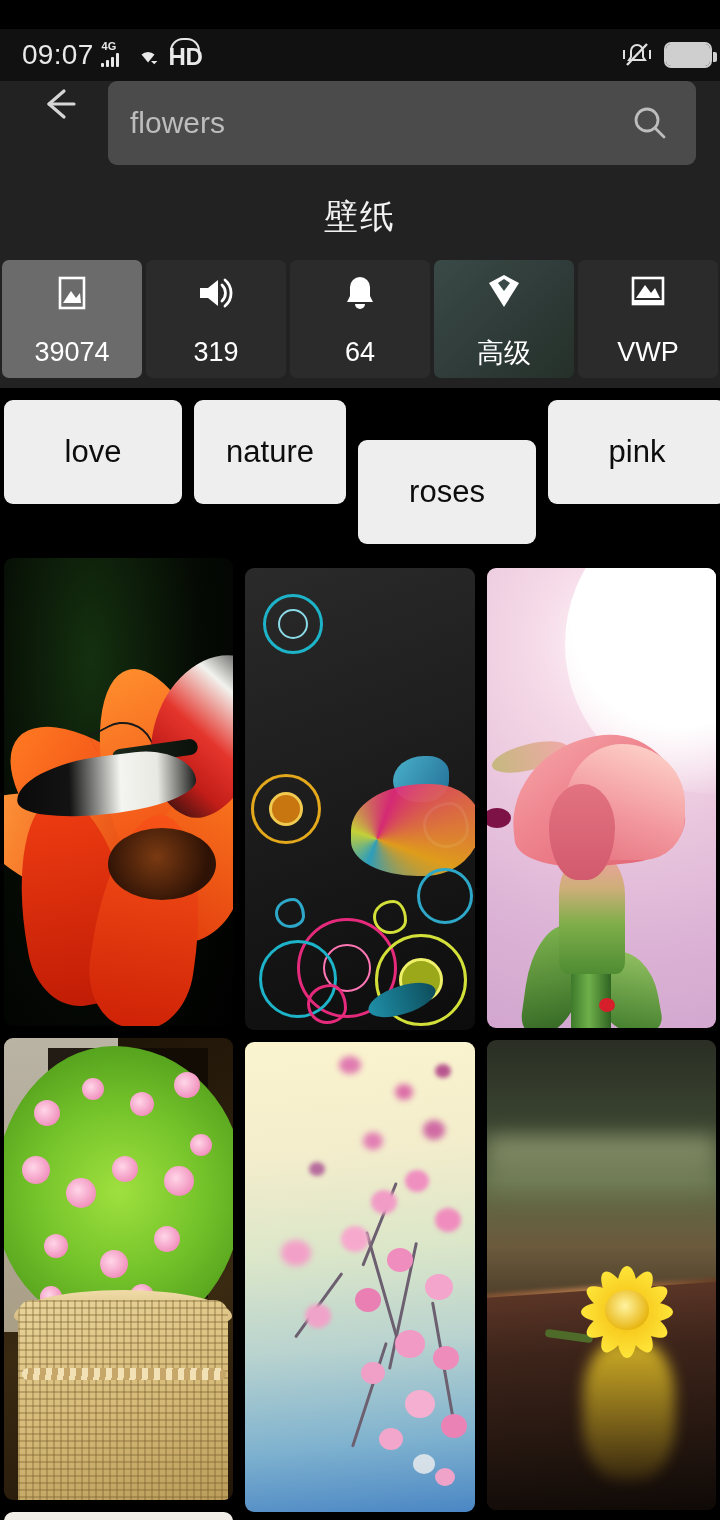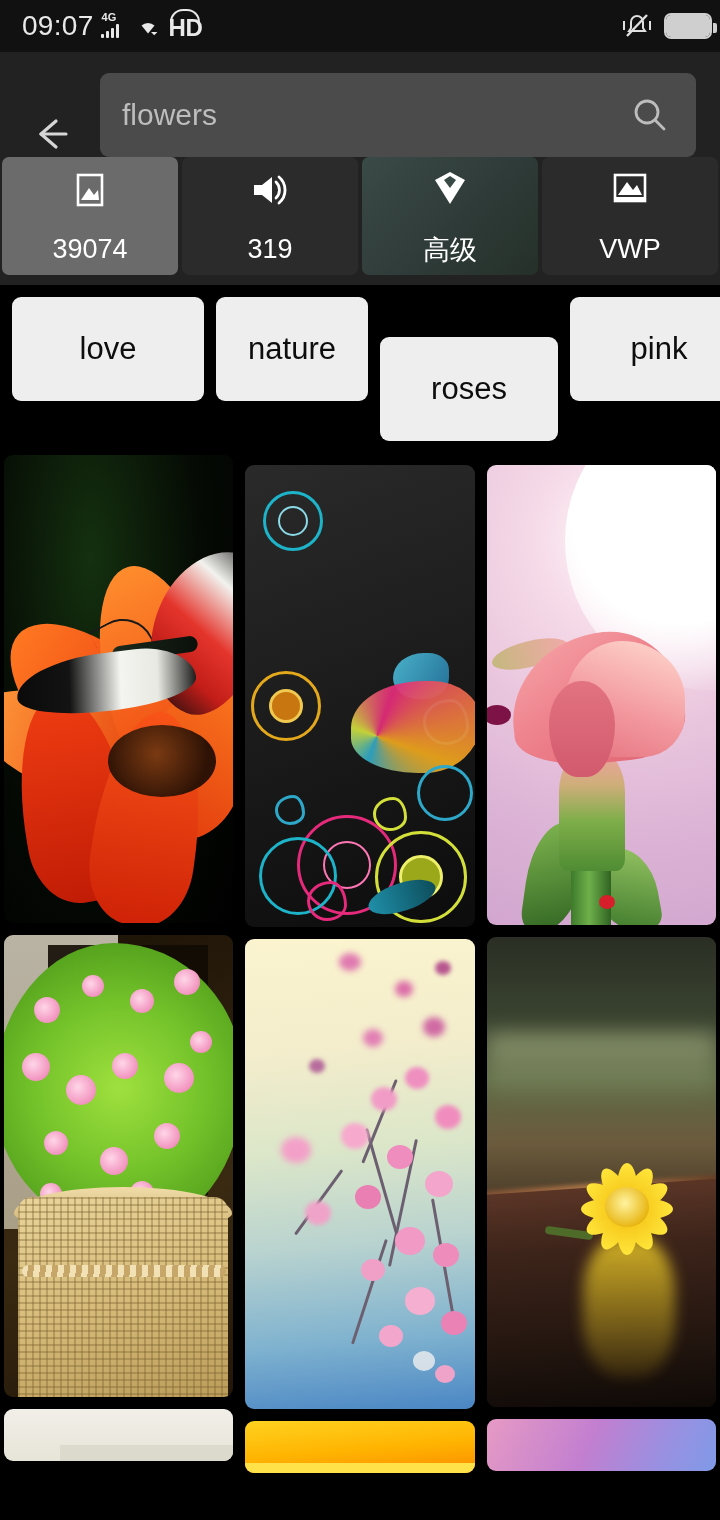--- a/index.html
+++ b/index.html
@@ -7,21 +7,21 @@
     width:720px; height:1520px;
     background:#000;
     font-family:"Liberation Sans", sans-serif;
     overflow:hidden;
   }
 
   
   .statusbar{
     height:52px; background:#111111;
     display:flex; align-items:center; justify-content:space-between;
-    padding:0 8px 0 22px; color:#e9e9e9;
+    padding:0 8px 0 22px; color:#e9e9e9;margin-top:29px;
   }
   .sb-left{ display:flex; align-items:center; gap:7px; }
   .sb-clock{ font-size:28px; letter-spacing:.3px; font-weight:400; }
   .sb-right{ display:flex; align-items:center; gap:12px; }
 
   .ico-signal{ position:relative; width:26px; height:24px; }
   .ico-signal .net{ position:absolute; top:-3px; left:1px; font-size:11px; font-weight:700; color:#e9e9e9; }
   .ico-signal .bars{ position:absolute; bottom:0; left:0; display:flex; align-items:flex-end; gap:2px; height:14px; }
   .ico-signal .bars i{ width:3px; background:#e9e9e9; display:block; border-radius:1px; }
   .ico-signal .bars i:nth-child(1){ height:4px; }
@@ -40,21 +40,21 @@
     width:48px; height:26px; border:2.5px solid #cfcfcf; border-radius:7px;
     position:relative; background:#cfcfcf; background-clip:padding-box;
   }
   .ico-battery::after{
     content:""; position:absolute; right:-7px; top:8px; width:4px; height:10px;
     background:#cfcfcf; border-radius:0 2px 2px 0;
   }
 
   
   .header{ background:#222222; padding:0 0 10px 0; }
-  .searchrow{ display:flex; align-items:flex-end; height:105px; padding:0 24px 0 28px; gap:26px; }
+  .searchrow{ display:flex; align-items:flex-start; height:105px; padding:0 24px 0 36px; gap:26px; }
   .back-btn{ width:46px; height:46px; flex:none; cursor:pointer; }
   .searchbox{
     flex:1; height:84px; background:#4b4b4b; border-radius:9px;
     display:flex; align-items:center; padding:0 26px 0 22px; gap:10px;
   }
   .search-value{ flex:1; font-size:30px; color:#bdbdbd; }
   .search-icon{ width:40px; height:40px; flex:none; cursor:pointer; }
 
   .page-title{ text-align:center; font-size:34px; color:#f2f2f2; padding:8px 0 20px; letter-spacing:2px; }
 
@@ -70,21 +70,21 @@
   .tab-icon{ height:46px; display:flex; align-items:center; justify-content:center; }
   .tab-label{ font-size:27px; color:#ffffff; }
 
   
   .chips{ display:flex; gap:12px; padding:12px 4px 14px 4px; }
   .chip{
     background:#eeeeee; color:#0d0d0d; border-radius:9px;
     height:104px; display:flex; align-items:center; justify-content:center;
     font-size:31px; cursor:pointer; flex:none;
   }
-  .chip.c0{ width:192px;margin-left:8px; }
+  .chip.c0{ width:178px; }
   .chip.c1{ width:152px; }
   .chip.c2{ width:178px;margin-top:40px; }
   .chip.c3{ width:178px; }
 
   
   .grid{ padding:0 4px; display:flex; gap:12px; }
   .col{ flex:1; display:flex; flex-direction:column; gap:12px; }
   .card{ border-radius:9px; overflow:hidden; position:relative; cursor:pointer; background:#000; }
   .card.h1{ height:468px; }
   .card.h2{ height:462px; }
@@ -270,20 +270,21 @@
       <span class="search-value" title="flowers">flowers</span>
       <span class="search-icon">
         <svg width="40" height="40" viewBox="0 0 40 40">
           <circle cx="17" cy="17" r="11" fill="none" stroke="#bdbdbd" stroke-width="2.8"></circle>
           <line x1="25" y1="25" x2="34" y2="34" stroke="#bdbdbd" stroke-width="2.8" stroke-linecap="round"></line>
         </svg>
       </span>
     </div>
   </div>
 
+  <div class="page-title">壁纸</div>
 
   <div class="tabs">
 
     <div class="tab active">
       <span class="tab-icon">
         <svg width="44" height="44" viewBox="0 0 44 44">
           <rect x="10" y="7" width="24" height="30" fill="none" stroke="#fff" stroke-width="2.6"></rect>
           <path d="M13 32 L21 20 L26 27 L30 22 L31 32 Z" fill="#fff"></path>
         </svg>
       </span>
@@ -294,20 +295,29 @@
       <span class="tab-icon">
         <svg width="48" height="44" viewBox="0 0 48 44">
           <path d="M8 17 h8 l10-8 v26 l-10-8 H8 Z" fill="#fff"></path>
           <path d="M30 14 a11 11 0 0 1 0 16" fill="none" stroke="#fff" stroke-width="2.8" stroke-linecap="round"></path>
           <path d="M33 9 a17 17 0 0 1 0 26" fill="none" stroke="#fff" stroke-width="2.8" stroke-linecap="round"></path>
         </svg>
       </span>
       <span class="tab-label">319</span>
     </div>
 
+    <div class="tab">
+      <span class="tab-icon">
+        <svg width="44" height="44" viewBox="0 0 44 44">
+          <path d="M22 6 a10 10 0 0 1 10 10 v9 l3 6 H9 l3-6 v-9 a10 10 0 0 1 10-10 z" fill="#fff"></path>
+          <path d="M17 33 a5 5 0 0 0 10 0 z" fill="#fff"></path>
+        </svg>
+      </span>
+      <span class="tab-label">64</span>
+    </div>
 
     <div class="tab premium">
       <span class="tab-icon">
         <svg width="46" height="44" viewBox="0 0 46 44">
           <path d="M8 14 L23 6 L38 14 L23 38 Z" fill="#fff"></path>
           <path d="M17 14 L23 10 L29 14 L23 22 Z" fill="#3a4a46"></path>
         </svg>
       </span>
       <span class="tab-label">高级</span>
     </div>

